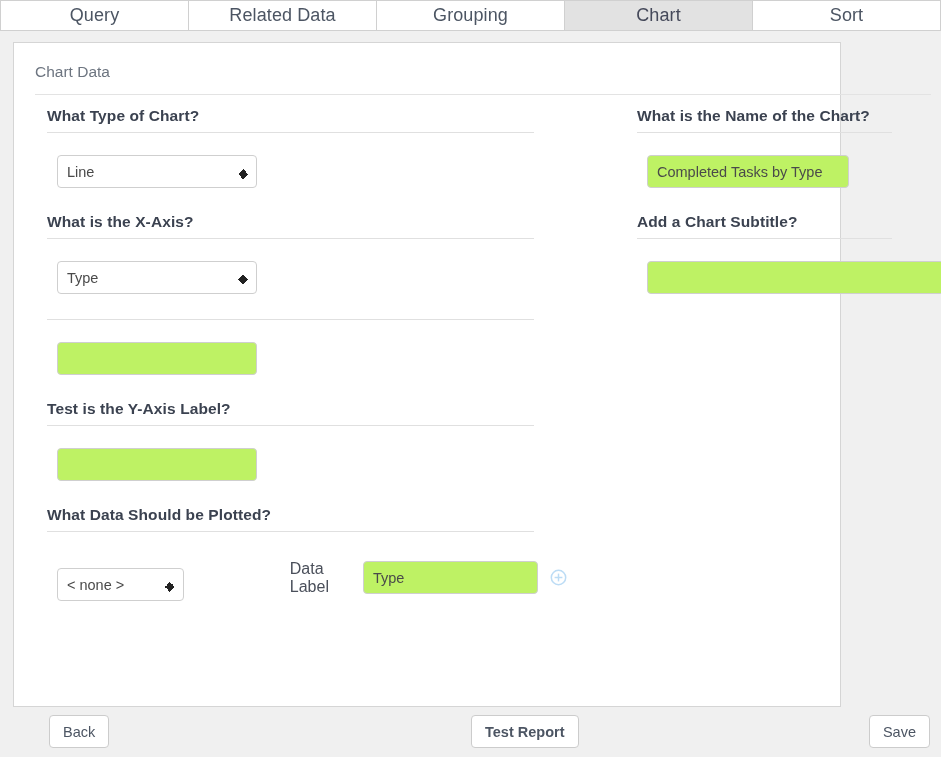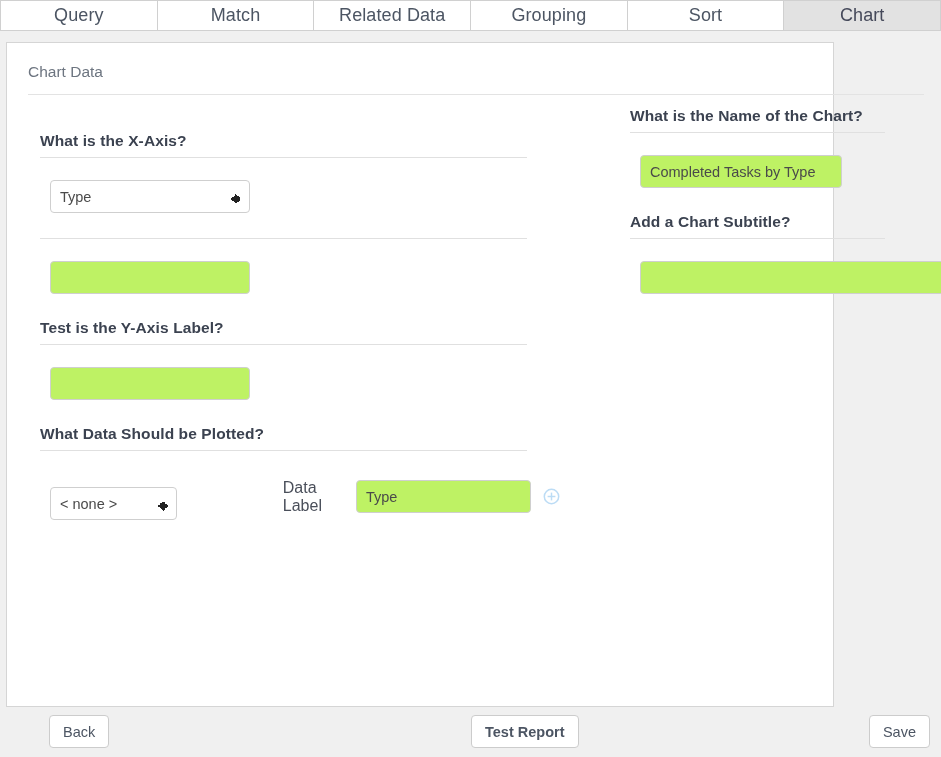--- a/index.html
+++ b/index.html
@@ -35,21 +35,21 @@
   }
   .tab:first-child { border-left: 1px solid #d0d0d0; }
   .tab.active {
     background: #e2e2e2;
     color: #45495a;
   }
 
   
   .panel {
     position: absolute;
-    left: 6px;
+    left: 13px;
     top: 42px;
     width: 828px;
     height: 665px;
     background: #ffffff;
     border: 1px solid #d5d5d5;
   }
   .panel-title {
     position: absolute;
     left: 21px;
     top: 20px;
@@ -174,34 +174,42 @@
   }
   .btn-back  { left: 11px; margin-left: 38px; }
   .btn-test  { left: 471px; font-weight: bold; }
   .btn-save  { right: 11px; }
 </style>
 </head>
 <body>
 
 <div class="tabbar">
   <div class="tab">Query</div>
-  <div class="tab">Match</div>
   <div class="tab">Related Data</div>
   <div class="tab">Grouping</div>
+  <div class="tab active">Chart</div>
   <div class="tab">Sort</div>
-  <div class="tab active">Chart</div>
 </div>
 
 <div class="panel">
 
   <div class="panel-title">Chart Data</div>
   <div class="panel-rule"></div>
 
   <div class="col-left">
 
+    <div>
+      <div class="field-label">What Type of Chart?</div>
+      <div class="field-rule"></div>
+      <div class="control-row">
+        <select class="ctl w200">
+          <option>Line</option>
+        </select>
+      </div>
+    </div>
 
     <div style="padding-top:25px">
       <div class="field-label">What is the X-Axis?</div>
       <div class="field-rule"></div>
       <div class="control-row">
         <select class="ctl w200">
           <option>Type</option>
         </select>
       </div>
     </div>

